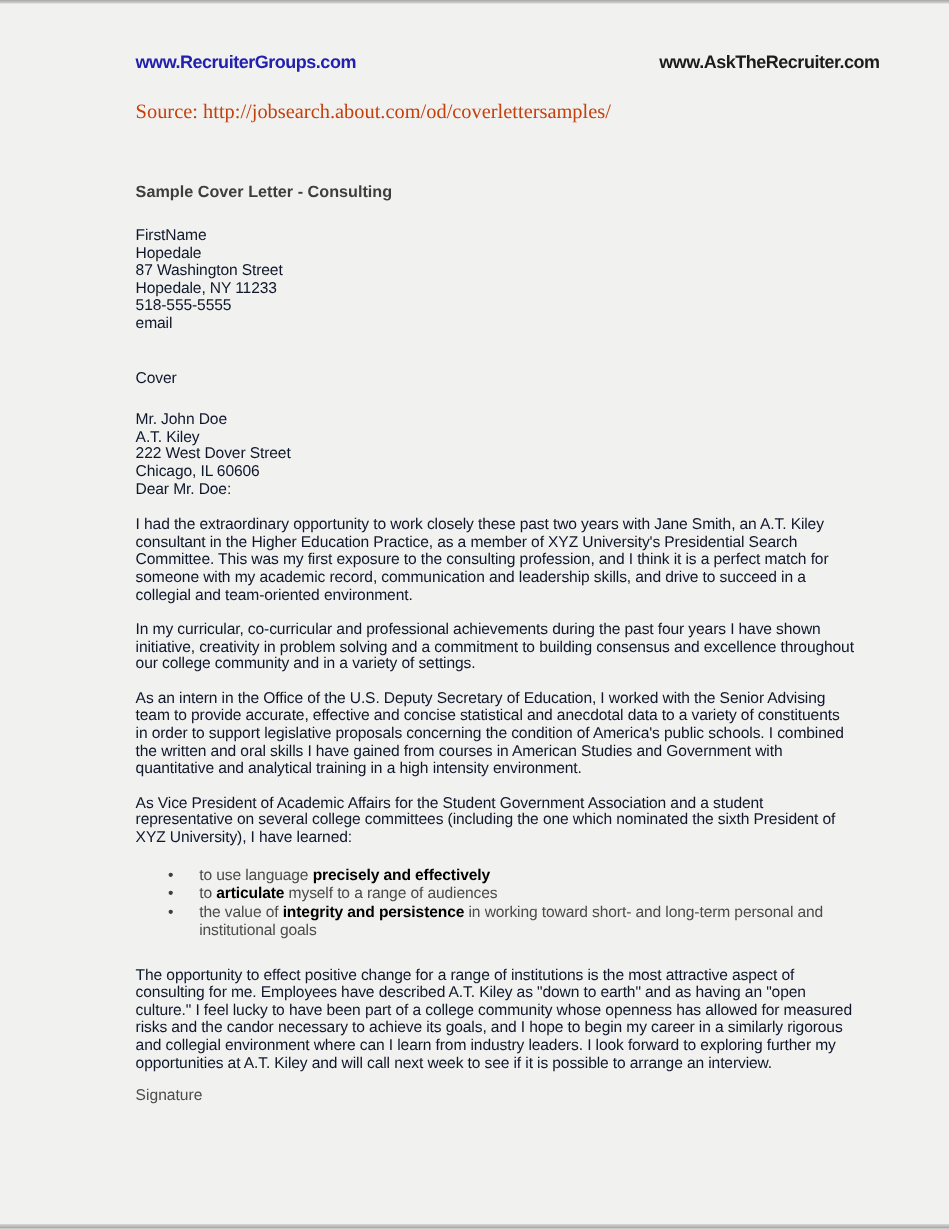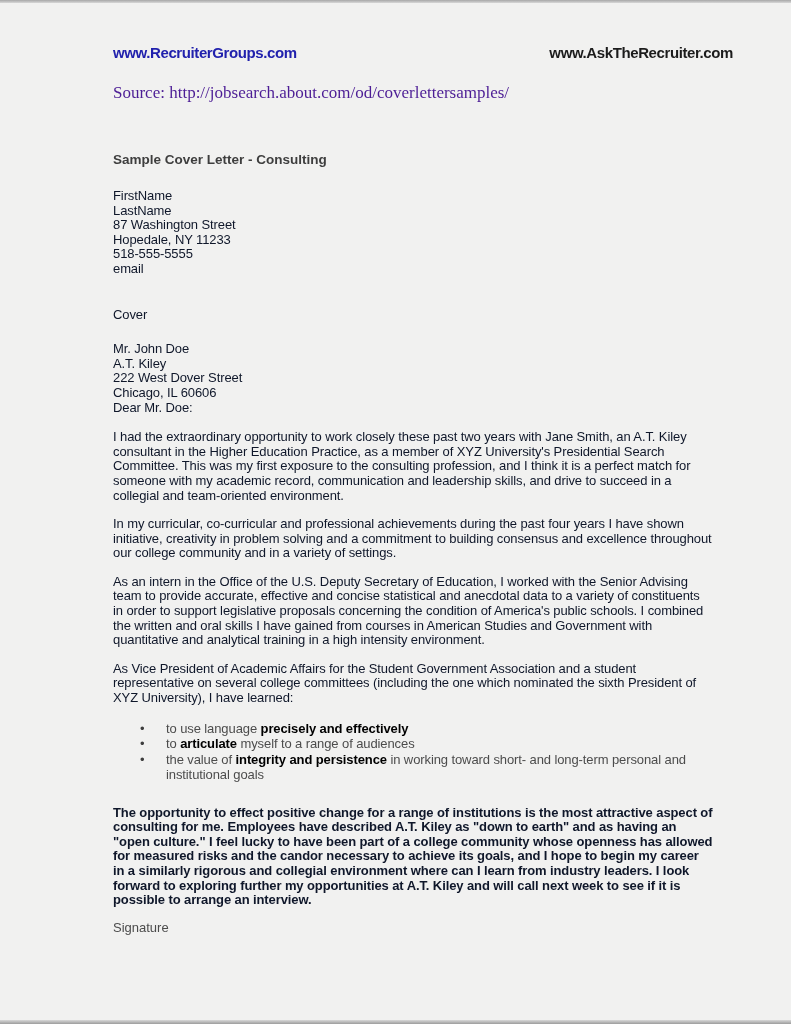--- a/index.html
+++ b/index.html
@@ -44,21 +44,21 @@
     letter-spacing: -0.4px;
   }
   .link-blue  { color: #2121ad; }
   .link-black { color: #1c1c1c; }
   .source {
     position: absolute;
     top: 83px;
     left: 113px;
     font-family: "Liberation Serif", "DejaVu Serif", serif;
     font-size: 17px;
-    color: #4c1d95;
+    color: #c2410c;
   }
   .content {
     position: absolute;
     top: 141px;
     left: 113px;
     width: 600px;
   }
   .title {
     margin: 0;
     font-size: 20.5px;
@@ -103,21 +103,21 @@
     color: #3e3e3e;
   }
   .bullet-text {
     flex: 1 1 auto;
     font-size: 13px;
     line-height: 15.5px;
     color: #4c4c4c;
     letter-spacing: -0.1px;
   }
   .bullet-text b { color: #000000; }
-  p.closing-para { margin-top: 23px; font-weight: bold; }
+  p.closing-para { margin-top: 23px; }
   .signature-line {
     margin-top: 12px;
     font-size: 13px;
     color: #4c4c4c;
   }
 </style>
 </head>
 <body>
 
 <div class="page">
@@ -128,21 +128,21 @@
     <span class="link-black">www.AskTheRecruiter.com</span>
   </div>
 
   <div class="source">Source: http://jobsearch.about.com/od/coverlettersamples/</div>
 
   <div class="content">
     <h2 class="subtitle">Sample Cover Letter - Consulting</h2>
 
     <div class="addr-block">
       <div class="addr-line">FirstName</div>
-      <div class="addr-line">LastName</div>
+      <div class="addr-line">Hopedale</div>
       <div class="addr-line">87 Washington Street</div>
       <div class="addr-line">Hopedale, NY 11233</div>
       <div class="addr-line">518-555-5555</div>
       <div class="addr-line">email</div>
     </div>
 
     <div class="date-line">Cover</div>
 
     <div class="addr-block recipient-block">
       <div class="addr-line">Mr. John Doe</div>

